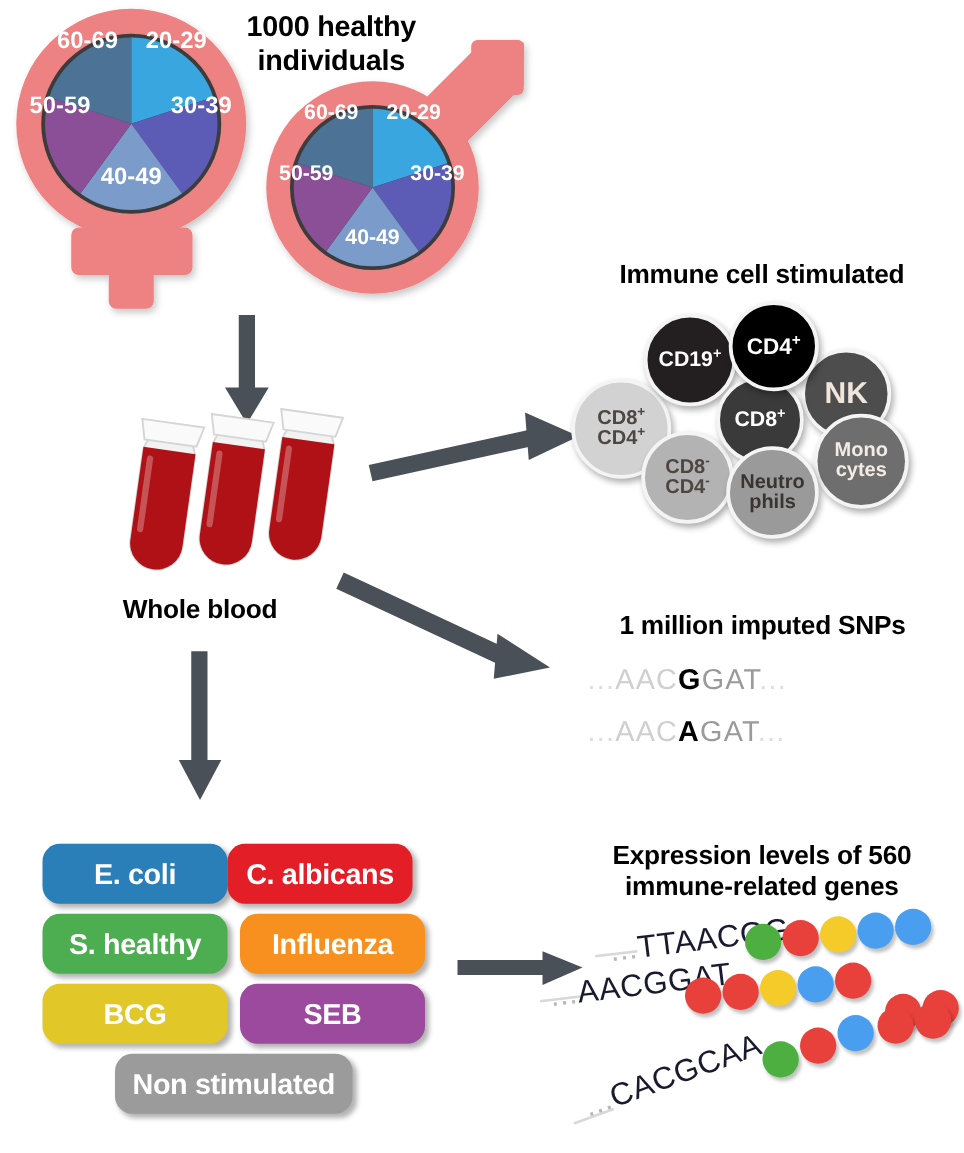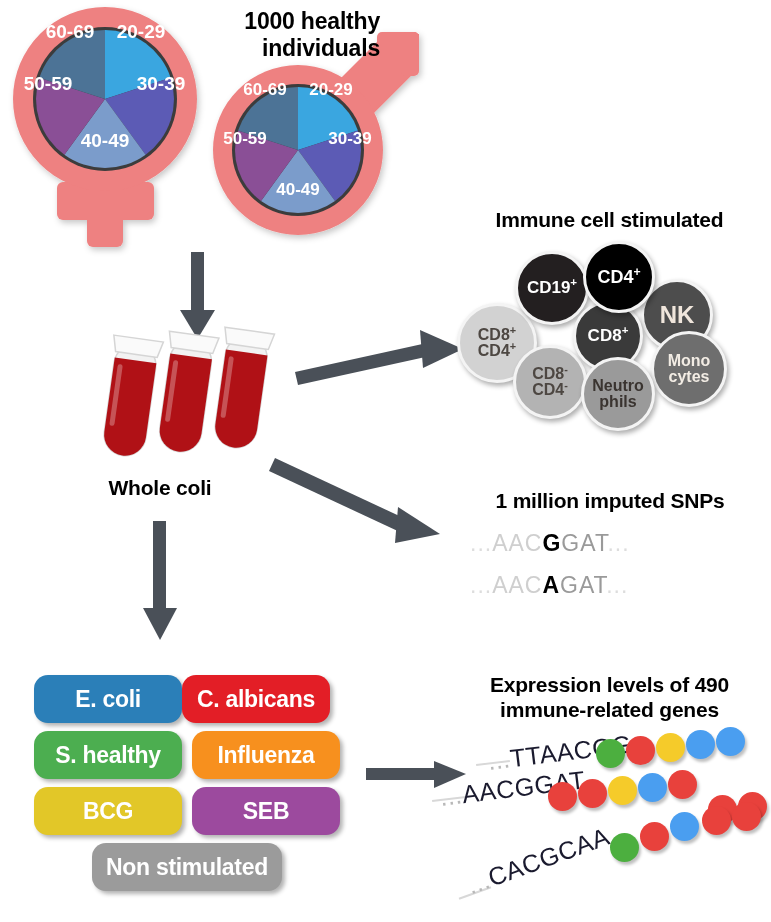--- a/index.html
+++ b/index.html
@@ -23,21 +23,20 @@
   .heading {
     font-weight: bold;
     color: #000000;
     text-align: center;
     line-height: 1.18;
     letter-spacing: -0.2px;
   }
   #title-individuals {
     left: 150px; top: 8px; width: 230px;
     font-size: 23px;
-    text-align: right;
   }
   #title-immune {
     left: 452px; top: 208px; width: 315px;
     font-size: 21px;
   }
   #title-snps {
     left: 455px; top: 489px; width: 310px;
     font-size: 21px;
   }
   #title-expression {
@@ -228,21 +227,21 @@
         <path d="M65,4 L115,4 L111,20 L69,20 Z" fill="#fafafa" stroke="#d5d5d5" stroke-width="1.5"></path>
       </g>
       <g transform="rotate(8 145 70)">
         <rect x="124" y="6" width="42" height="112" rx="21" fill="#f2f2f2" stroke="#d5d5d5" stroke-width="1.5"></rect>
         <path d="M124,22 L166,22 L166,97 A21,21 0 0,1 124,97 Z" fill="#b01116"></path>
         <rect x="128" y="28" width="5" height="62" rx="2.5" fill="#ffffff" opacity="0.28"></rect>
         <path d="M120,0 L170,0 L166,16 L124,16 Z" fill="#fafafa" stroke="#d5d5d5" stroke-width="1.5"></path>
       </g>
     </svg>
   </div>
-  <div class="heading abs" id="label-whole-blood">Whole coli</div>
+  <div class="heading abs" id="label-whole-blood">Whole blood</div>
 
   <div class="heading abs" id="title-immune">Immune cell stimulated</div>
 
   <div class="abs" style="left:455px; top:235px; width:310px; height:175px;">
 
     <div class="bubble" style="left:2px; top:68px; width:80px; height:80px; background:#d2d2d2; color:#4d4742; font-size:16px; z-index:1;">
       <span style="display:block;">
         <span>CD8</span><sup>+</sup><br>
         <span>CD4</span><sup>+</sup>
       </span>
@@ -314,21 +313,21 @@
       <span>BCG</span>
     </div>
     <div class="pill" style="left:158px; top:112px; width:148px; height:48px; background:#9c4a9e;">
       <span>SEB</span>
     </div>
     <div class="pill" style="left:58px; top:168px; width:190px; height:48px; background:#9b9b9b;">
       <span>Non stimulated</span>
     </div>
   </div>
 
-  <div class="heading abs" id="title-expression">Expression levels of 490 immune-related genes</div>
+  <div class="heading abs" id="title-expression">Expression levels of 560 immune-related genes</div>
 
   <div class="abs" style="left:470px; top:740px; width:300px; height:170px;">
 
     <div>
       <div class="expr-line" style="left:6px; top:22px; width:34px; transform:rotate(-7deg);"></div>
       <div class="seq expr-seq" style="left:18px; top:7px; transform:rotate(-7deg); transform-origin:left center;">
         <span class="lead">...</span><span>TTAACGG</span>
       </div>
       <div class="dot" style="left:126px; top:-1px;  width:29px; height:29px; background:#4caf3f;"></div>
       <div class="dot" style="left:156px; top:-4px;  width:29px; height:29px; background:#e8413c;"></div>

